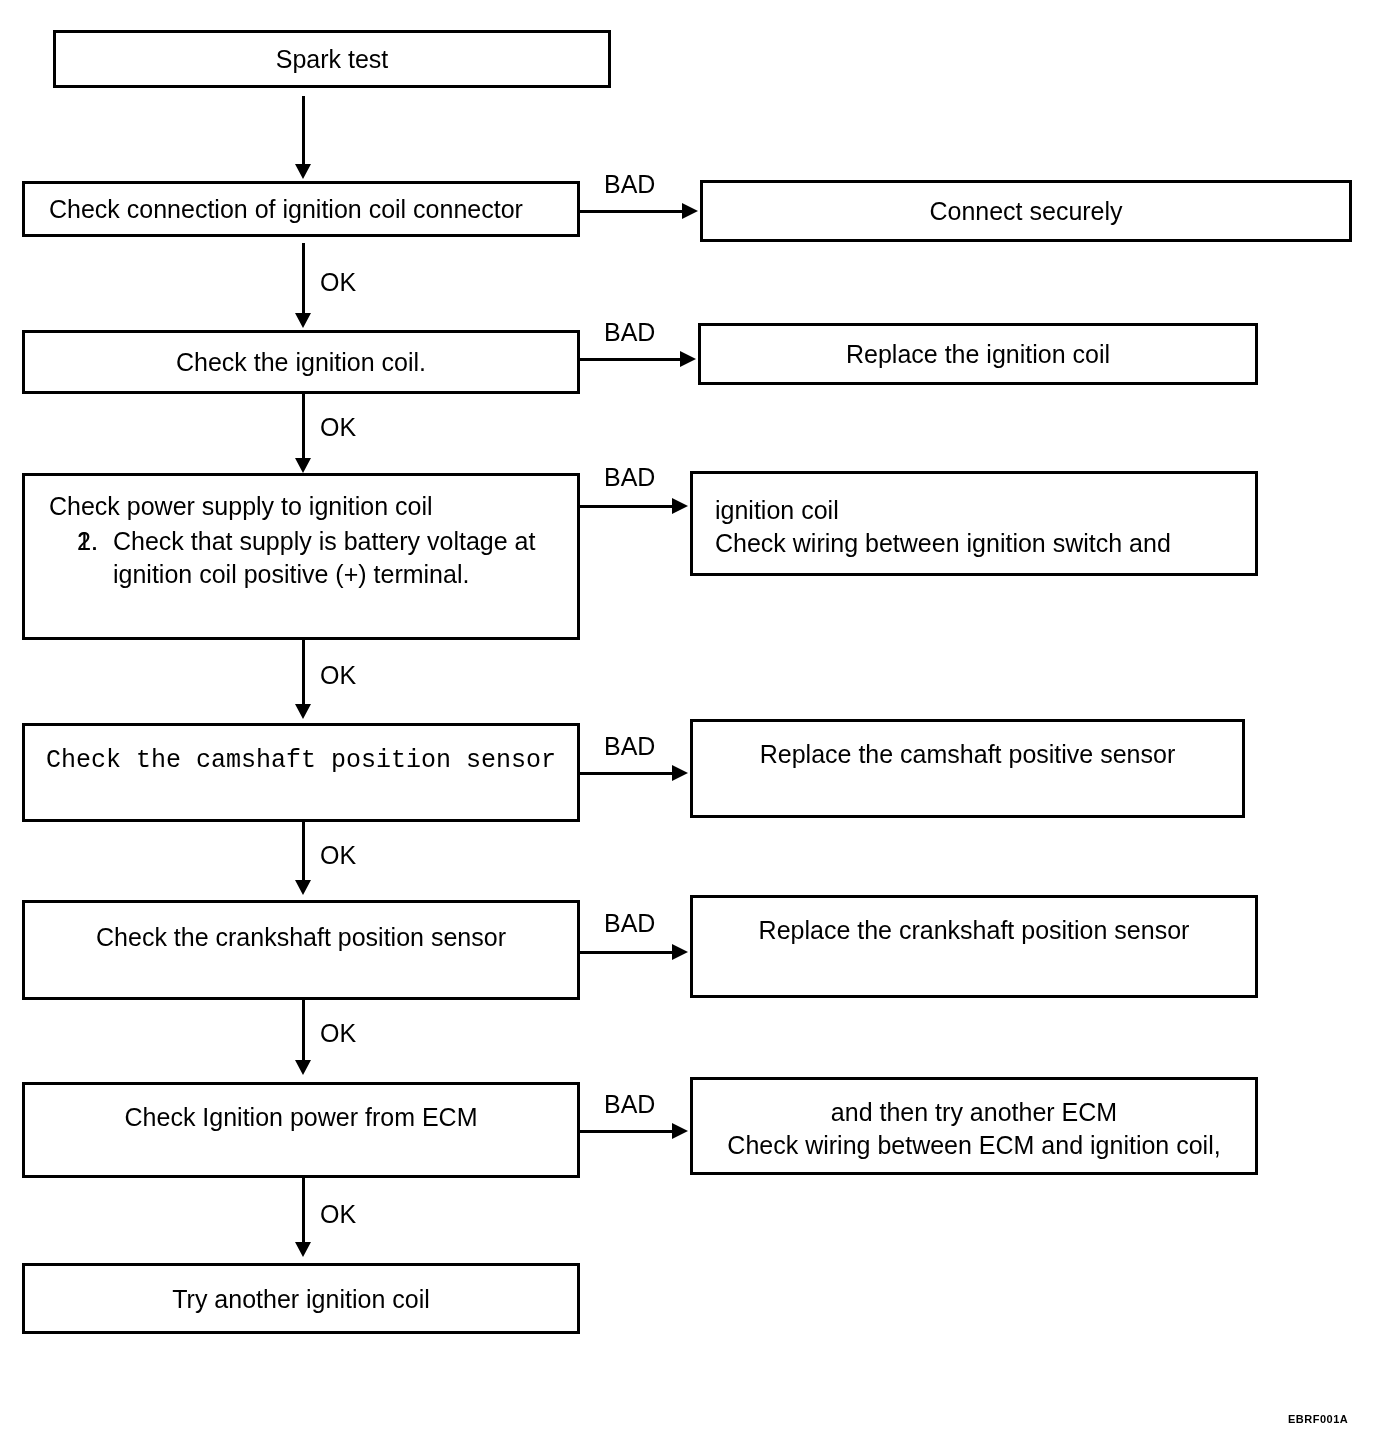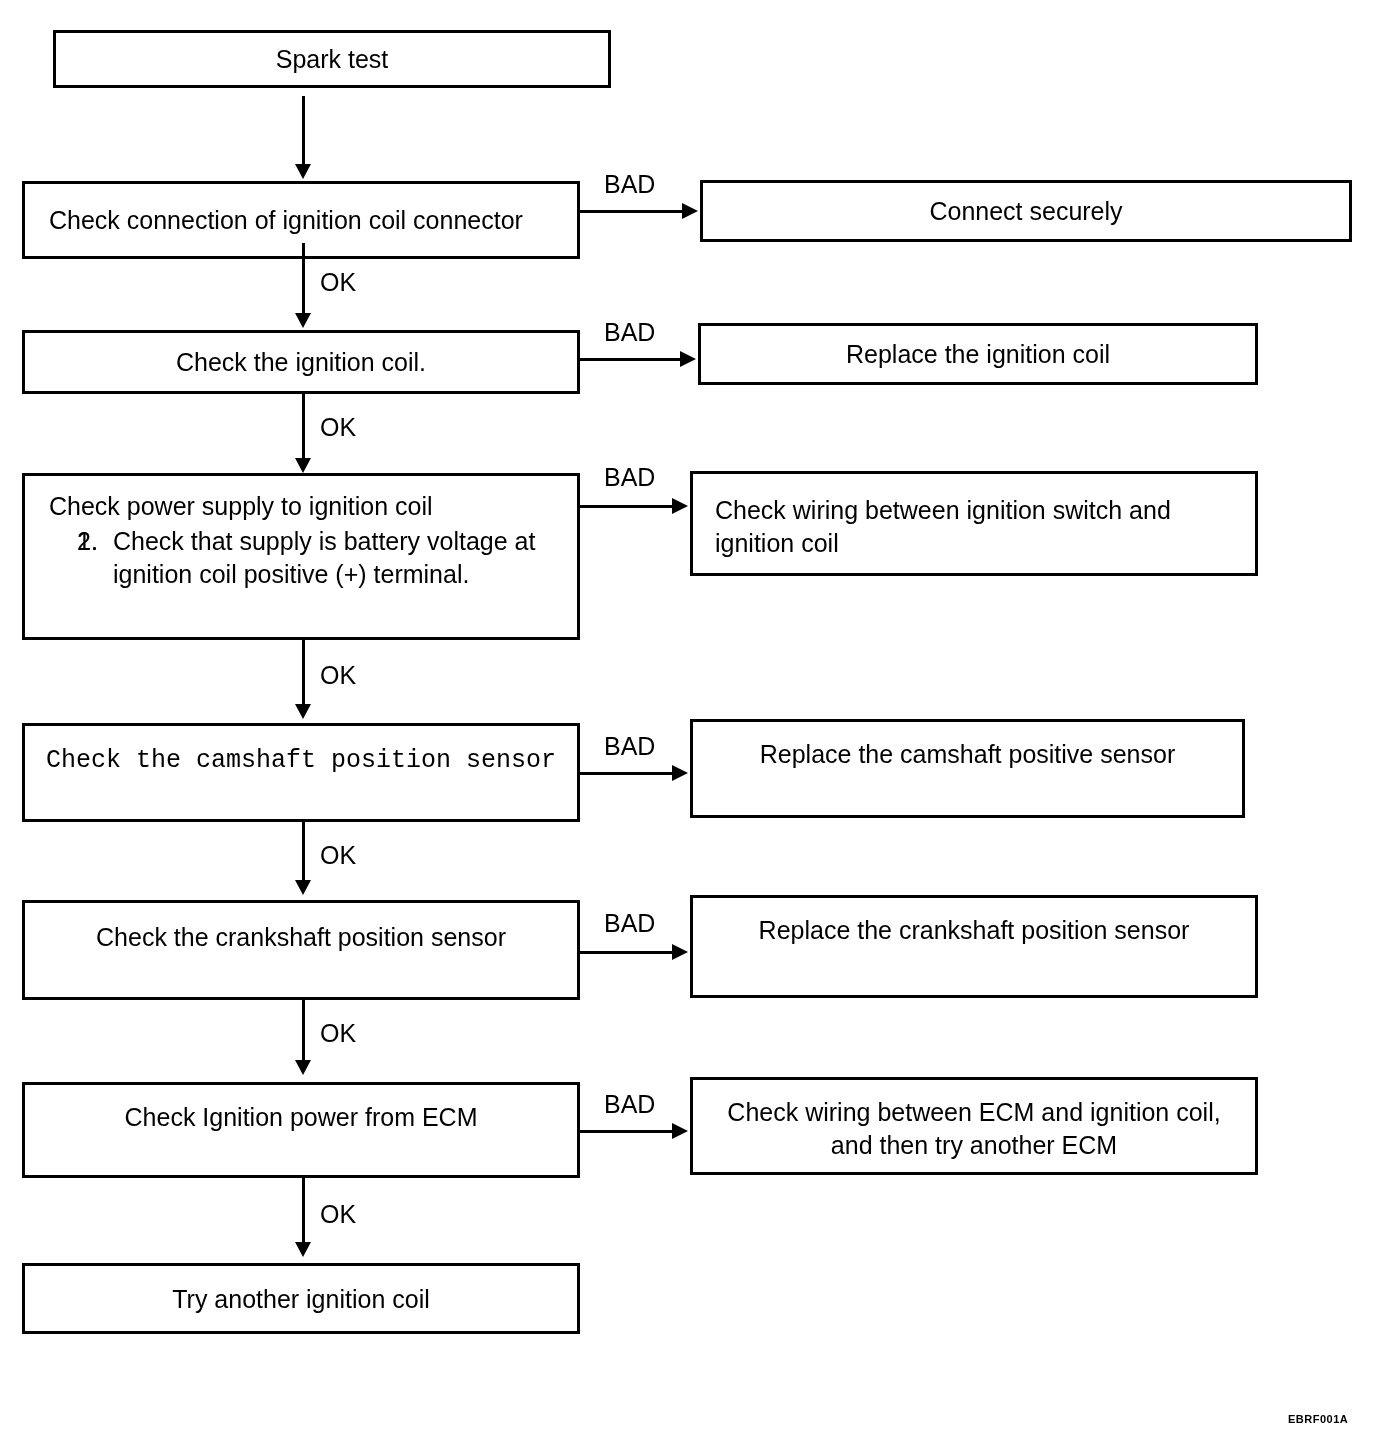--- a/index.html
+++ b/index.html
@@ -106,21 +106,21 @@
 
 <div id="page">
 
   <div class="box center-mid" style="left:22px; top:30px; width:558px; height:58px;margin-left:31px;">
     <div class="txt ctr">Spark test</div>
   </div>
 
   <div class="vline" style="left:302px; top:96px; height:70px;"></div>
   <div class="arrow-down" style="left:295px; top:164px;"></div>
 
-  <div class="box center-mid" style="left:22px; top:181px; width:558px; height:78px;">
+  <div class="box center-mid" style="left:22px; top:181px; width:558px; height:56px;">
     <div class="txt lft" style="padding-left:24px;">Check connection of ignition coil connector</div>
   </div>
 
   <div class="hline" style="left:580px; top:210px; width:106px;"></div>
   <div class="arrow-right" style="left:682px; top:203px;"></div>
   <div class="lbl" style="left:604px; top:172px;">BAD</div>
 
   <div class="box center-mid" style="left:700px; top:180px; width:652px; height:62px;">
     <div class="txt ctr">Connect securely</div>
   </div>
@@ -161,22 +161,22 @@
       </ul>
     </div>
   </div>
 
   <div class="hline" style="left:580px; top:505px; width:96px;"></div>
   <div class="arrow-right" style="left:672px; top:498px;"></div>
   <div class="lbl" style="left:604px; top:465px;">BAD</div>
 
   <div class="box top-text" style="left:690px; top:471px; width:568px; height:105px;">
     <div class="txt lft" style="padding-left:22px; top:20px;">
+      <div>ignition coil</div>
       <div>Check wiring between ignition switch and</div>
-      <div>ignition coil</div>
     </div>
   </div>
 
   <div class="vline" style="left:302px; top:640px; height:68px;"></div>
   <div class="arrow-down" style="left:295px; top:704px;"></div>
   <div class="lbl" style="left:320px; top:663px;">OK</div>
 
   <div class="box top-text" style="left:22px; top:723px; width:558px; height:99px;font-family:Liberation Mono, monospace;">
     <div class="txt ctr" style="top:18px;">Check the camshaft position sensor</div>
   </div>
@@ -212,22 +212,22 @@
   <div class="box top-text" style="left:22px; top:1082px; width:558px; height:96px;">
     <div class="txt ctr" style="top:16px;">Check Ignition power from ECM</div>
   </div>
 
   <div class="hline" style="left:580px; top:1130px; width:96px;"></div>
   <div class="arrow-right" style="left:672px; top:1123px;"></div>
   <div class="lbl" style="left:604px; top:1092px;">BAD</div>
 
   <div class="box top-text" style="left:690px; top:1077px; width:568px; height:98px;">
     <div class="txt ctr" style="top:16px;">
+      <div>and then try another ECM</div>
       <div>Check wiring between ECM and ignition coil,</div>
-      <div>and then try another ECM</div>
     </div>
   </div>
 
   <div class="vline" style="left:302px; top:1178px; height:68px;"></div>
   <div class="arrow-down" style="left:295px; top:1242px;"></div>
   <div class="lbl" style="left:320px; top:1202px;">OK</div>
 
   <div class="box center-mid" style="left:22px; top:1263px; width:558px; height:71px;">
     <div class="txt ctr">Try another ignition coil</div>
   </div>

